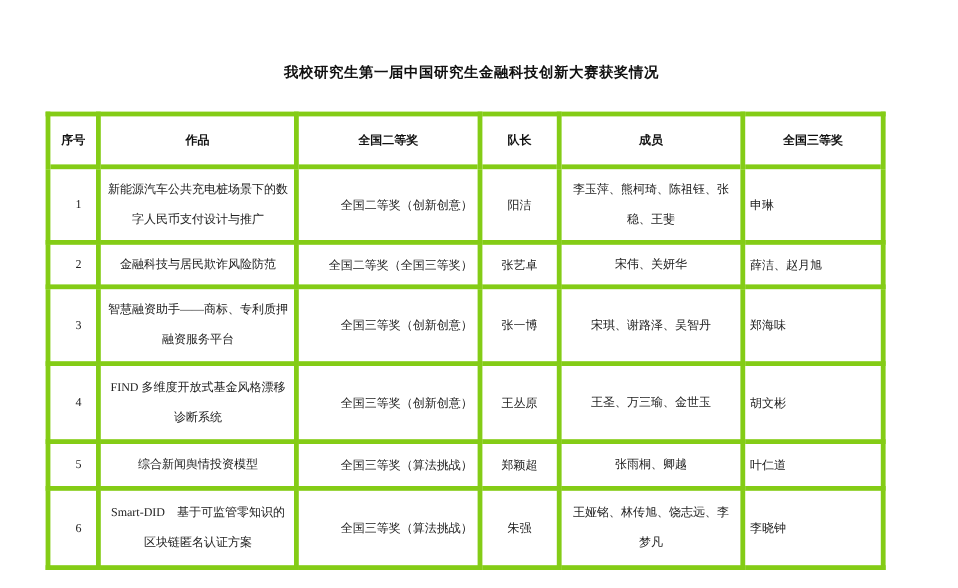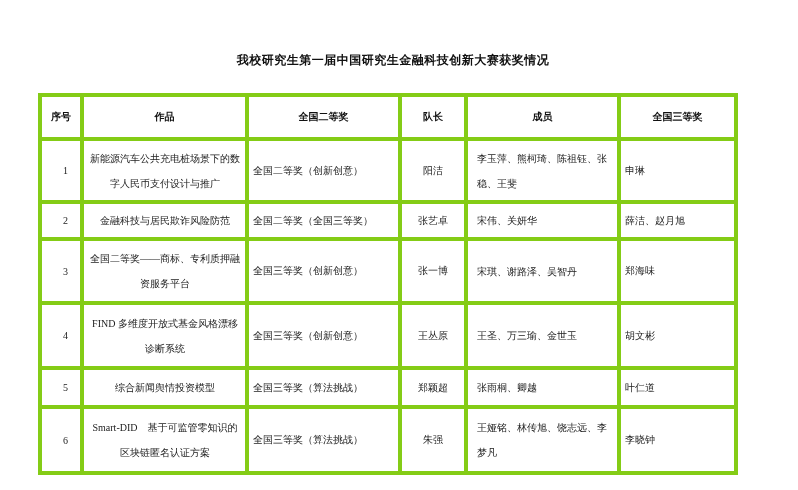--- a/index.html
+++ b/index.html
@@ -29,23 +29,23 @@
     padding:0 2px;color:#111;
   }
   tbody tr:nth-child(1){height:63px;}
   tbody tr:nth-child(2){height:33px;}
   tbody tr:nth-child(3){height:64px;}
   tbody tr:nth-child(4){height:65px;}
   tbody tr:nth-child(5){height:39px;}
   tbody tr:nth-child(6){height:66px;}
   td.c-no{text-align:right;padding:0 12px 0 2px;}
   td.c-work{text-align:center;padding:4px 4px 4px 5px;line-height:25px;}
-  td.c-award{text-align:left;padding:0 4px;}
+  td.c-award{text-align:right;padding:0 4px;}
   td.c-leader{text-align:center;padding:0 4px;}
-  td.c-members{text-align:left;padding:4px 9px;line-height:25px;}
+  td.c-members{text-align:center;padding:4px 9px;line-height:25px;}
   td.c-advisor{padding:0 4px;}
 </style>
 </head>
 <body>
 
 <div class="page">
   <h1 class="doc-title">我校研究生第一届中国研究生金融科技创新大赛获奖情况</h1>
 
   <table class="awards">
     <colgroup>
@@ -78,21 +78,21 @@
         <tr>
     <td class="c-no">2</td>
     <td class="c-work">金融科技与居民欺诈风险防范</td>
     <td class="c-award">全国二等奖（全国三等奖）</td>
     <td class="c-leader">张艺卓</td>
     <td class="c-members">宋伟、关妍华</td>
     <td class="c-advisor">薛洁、赵月旭</td>
   </tr>
         <tr>
     <td class="c-no">3</td>
-    <td class="c-work">全国二等奖——商标、专利质押融资服务平台</td>
+    <td class="c-work">智慧融资助手——商标、专利质押融资服务平台</td>
     <td class="c-award">全国三等奖（创新创意）</td>
     <td class="c-leader">张一博</td>
     <td class="c-members">宋琪、谢路泽、吴智丹</td>
     <td class="c-advisor">郑海味</td>
   </tr>
         <tr>
     <td class="c-no">4</td>
     <td class="c-work">FIND 多维度开放式基金风格漂移诊断系统</td>
     <td class="c-award">全国三等奖（创新创意）</td>
     <td class="c-leader">王丛原</td>

